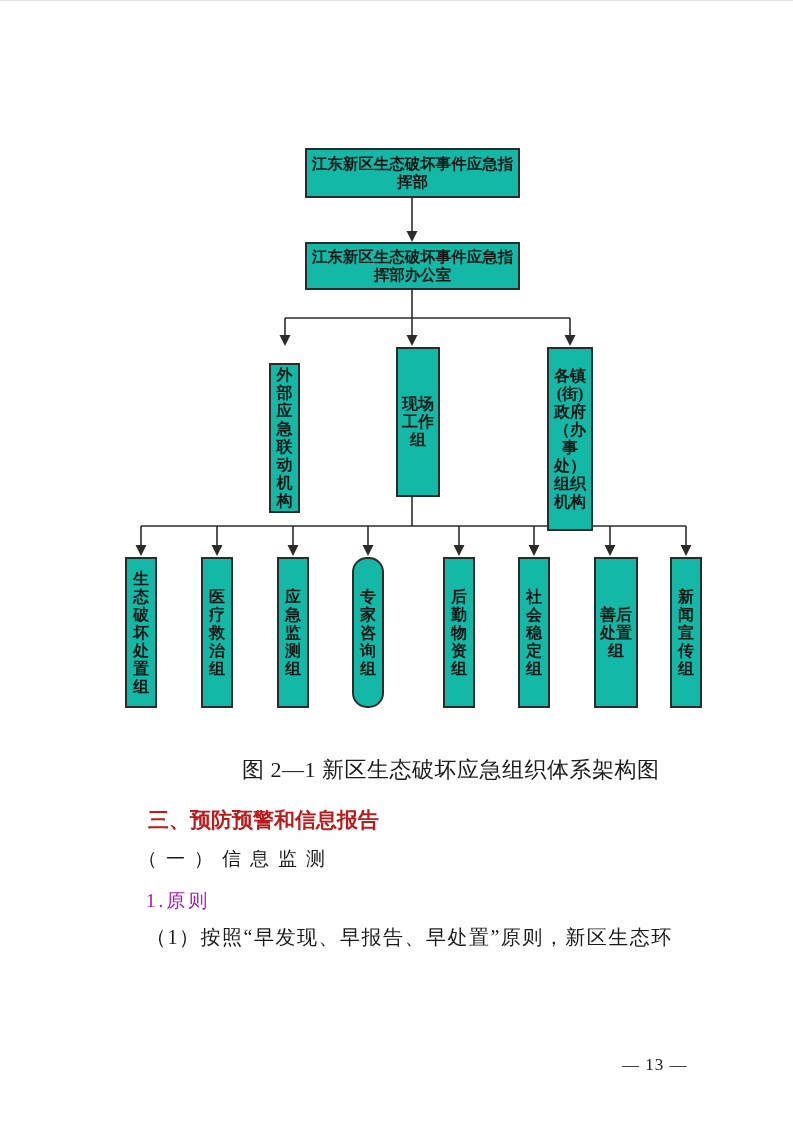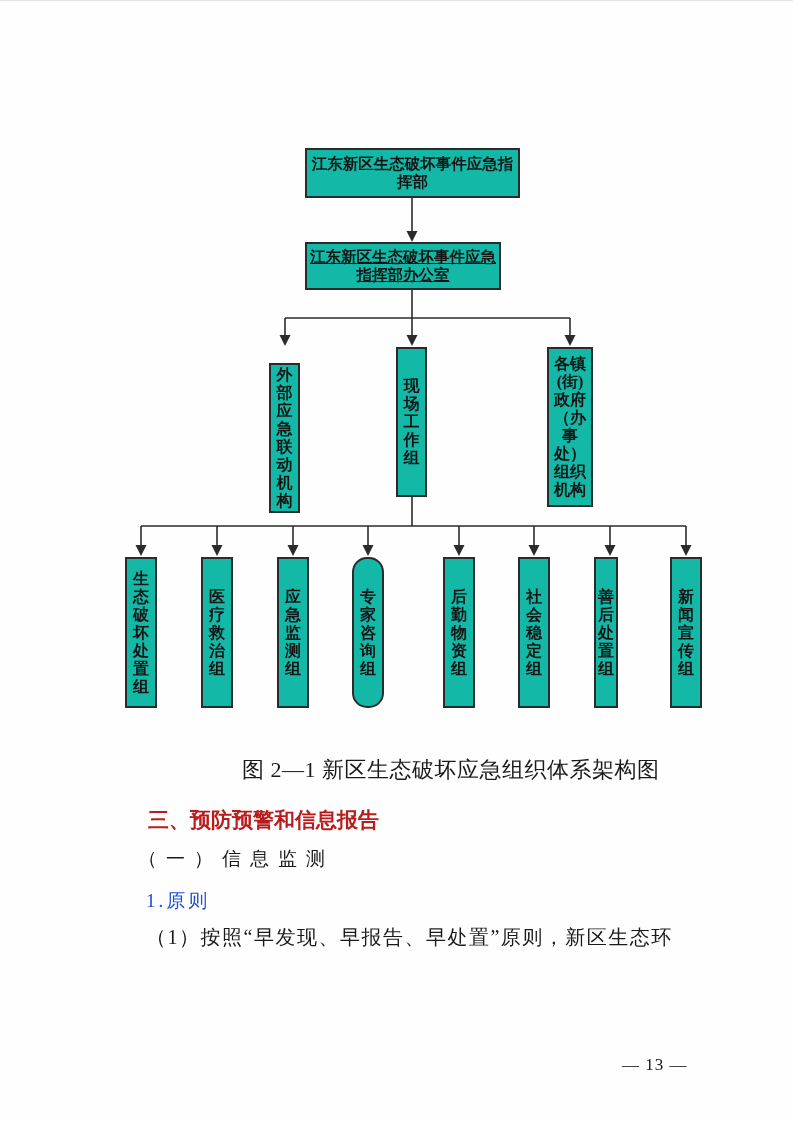--- a/index.html
+++ b/index.html
@@ -74,21 +74,21 @@
     font-size: 19px;
     letter-spacing: 9px;
     color: #1a1a1a;
     white-space: nowrap;
   }
 
   .list-item {
     position: absolute;
     font-size: 19px;
     letter-spacing: 3px;
-    color: #1d4ed8;
+    color: #a21caf;
     white-space: nowrap;
   }
 
   .paragraph {
     position: absolute;
     font-size: 20px;
     letter-spacing: 1.5px;
     color: #1a1a1a;
     white-space: nowrap;
     text-align: center;
@@ -142,33 +142,33 @@
     <line x1="610" y1="526" x2="610" y2="546"></line>
     <polygon points="604.5,545 615.5,545 610,556" fill="#2b2b2b" stroke="none"></polygon>
     <line x1="686" y1="526" x2="686" y2="546"></line>
     <polygon points="680.5,545 691.5,545 686,556" fill="#2b2b2b" stroke="none"></polygon>
   </svg>
 
   <div class="obox hbox" style="left:305px; top:148px; width:215px; height:50px;">
     <span>江东新区生态破坏事件应急指挥部</span>
   </div>
 
-  <div class="obox hbox" style="left:305px; top:242px; width:196px; height:48px;text-decoration:underline;">
+  <div class="obox hbox" style="left:305px; top:242px; width:215px; height:48px;">
     <span>江东新区生态破坏事件应急指挥部办公室</span>
   </div>
 
   <div class="obox vbox" style="left:269px; top:347px; width:31px; height:150px;margin-top:16px;">
     <span>外部应急联动机构</span>
   </div>
 
-  <div class="obox vbox" style="left:396px; top:347px; width:31px; height:150px;">
+  <div class="obox vbox" style="left:396px; top:347px; width:44px; height:150px;">
     <span>现场工作组</span>
   </div>
 
-  <div class="obox vbox" style="left:547px; top:347px; width:46px; height:160px;">
+  <div class="obox vbox" style="left:547px; top:347px; width:46px; height:184px;">
     <span>各镇
 (街)
 政府
 （办
 事
 处）
 组织
 机构</span>
   </div>
 
@@ -183,21 +183,21 @@
   </div>
   <div class="obox vbox" style="left:352px; top:557px; width:32px; height:151px;border-radius:15px;">
     <span>专家咨询组</span>
   </div>
   <div class="obox vbox" style="left:443px; top:557px; width:32px; height:151px;">
     <span>后勤物资组</span>
   </div>
   <div class="obox vbox" style="left:518px; top:557px; width:32px; height:151px;">
     <span>社会稳定组</span>
   </div>
-  <div class="obox vbox" style="left:594px; top:557px; width:24px; height:151px;">
+  <div class="obox vbox" style="left:594px; top:557px; width:44px; height:151px;">
     <span>善后处置组</span>
   </div>
   <div class="obox vbox" style="left:670px; top:557px; width:32px; height:151px;">
     <span>新闻宣传组</span>
   </div>
 
   <div class="caption" style="left:242px; top:755px;">图 2—1 新区生态破坏应急组织体系架构图</div>
 
   <div class="section-heading" style="left:148px; top:806px;">三、预防预警和信息报告</div>
 

